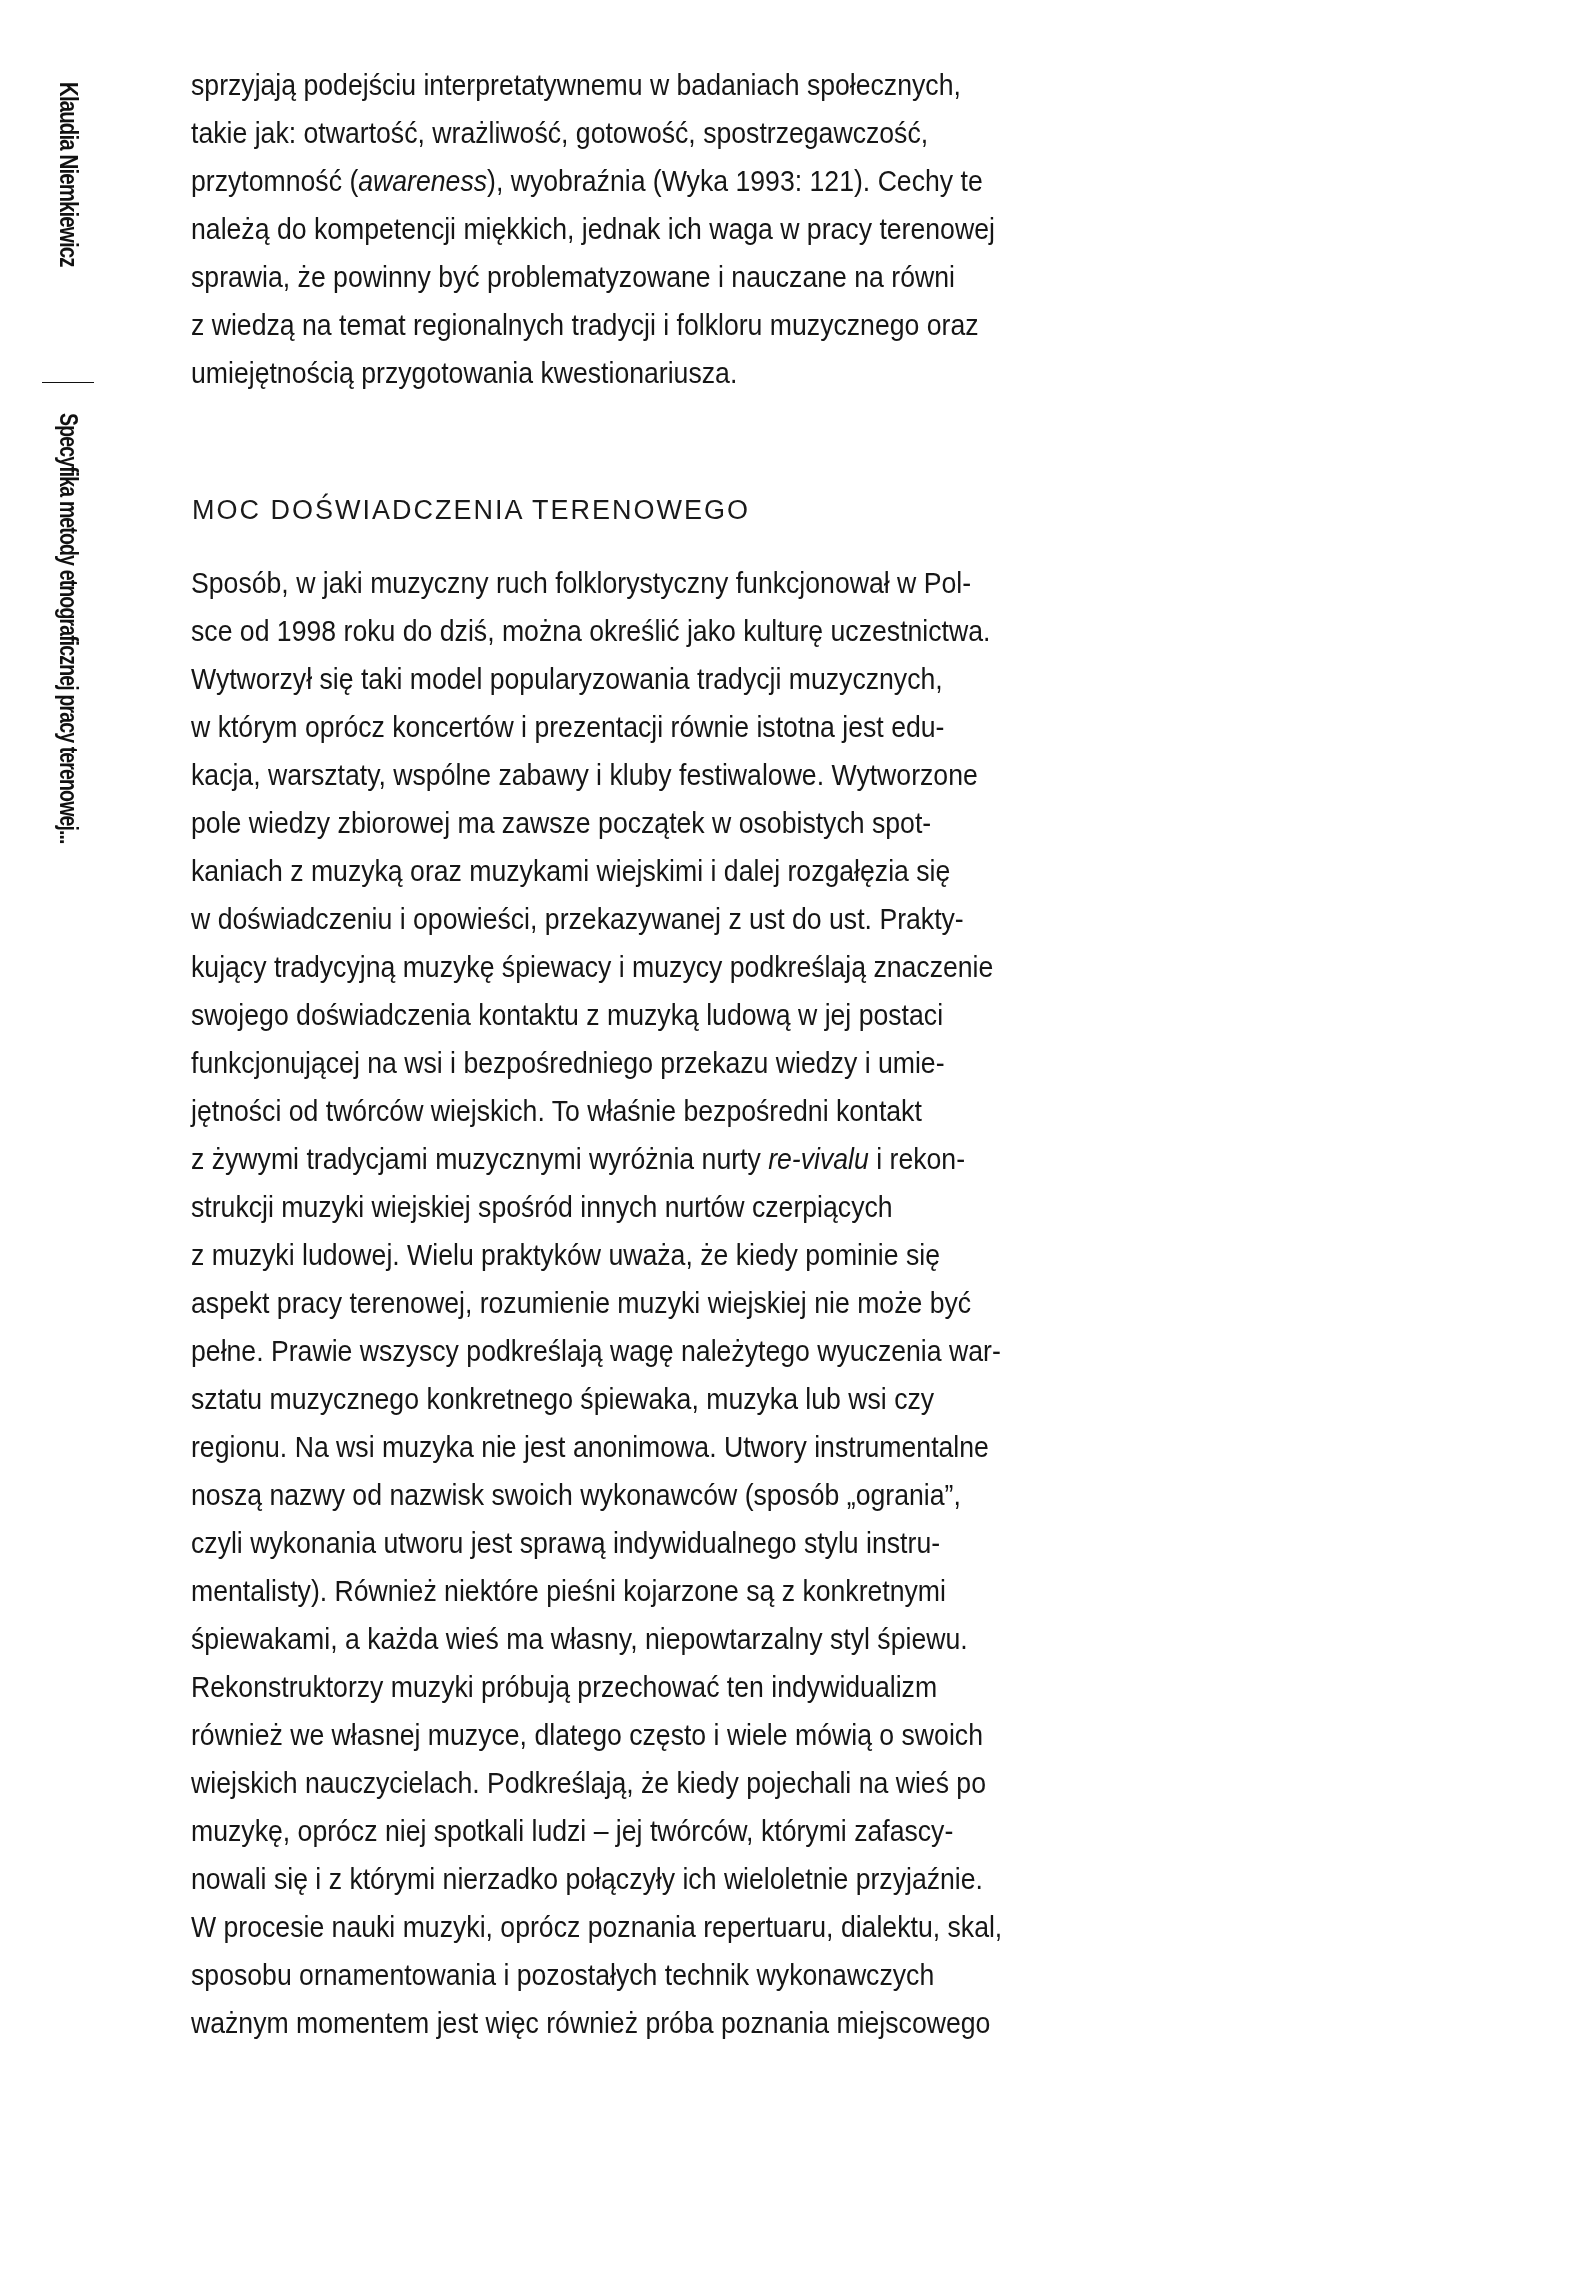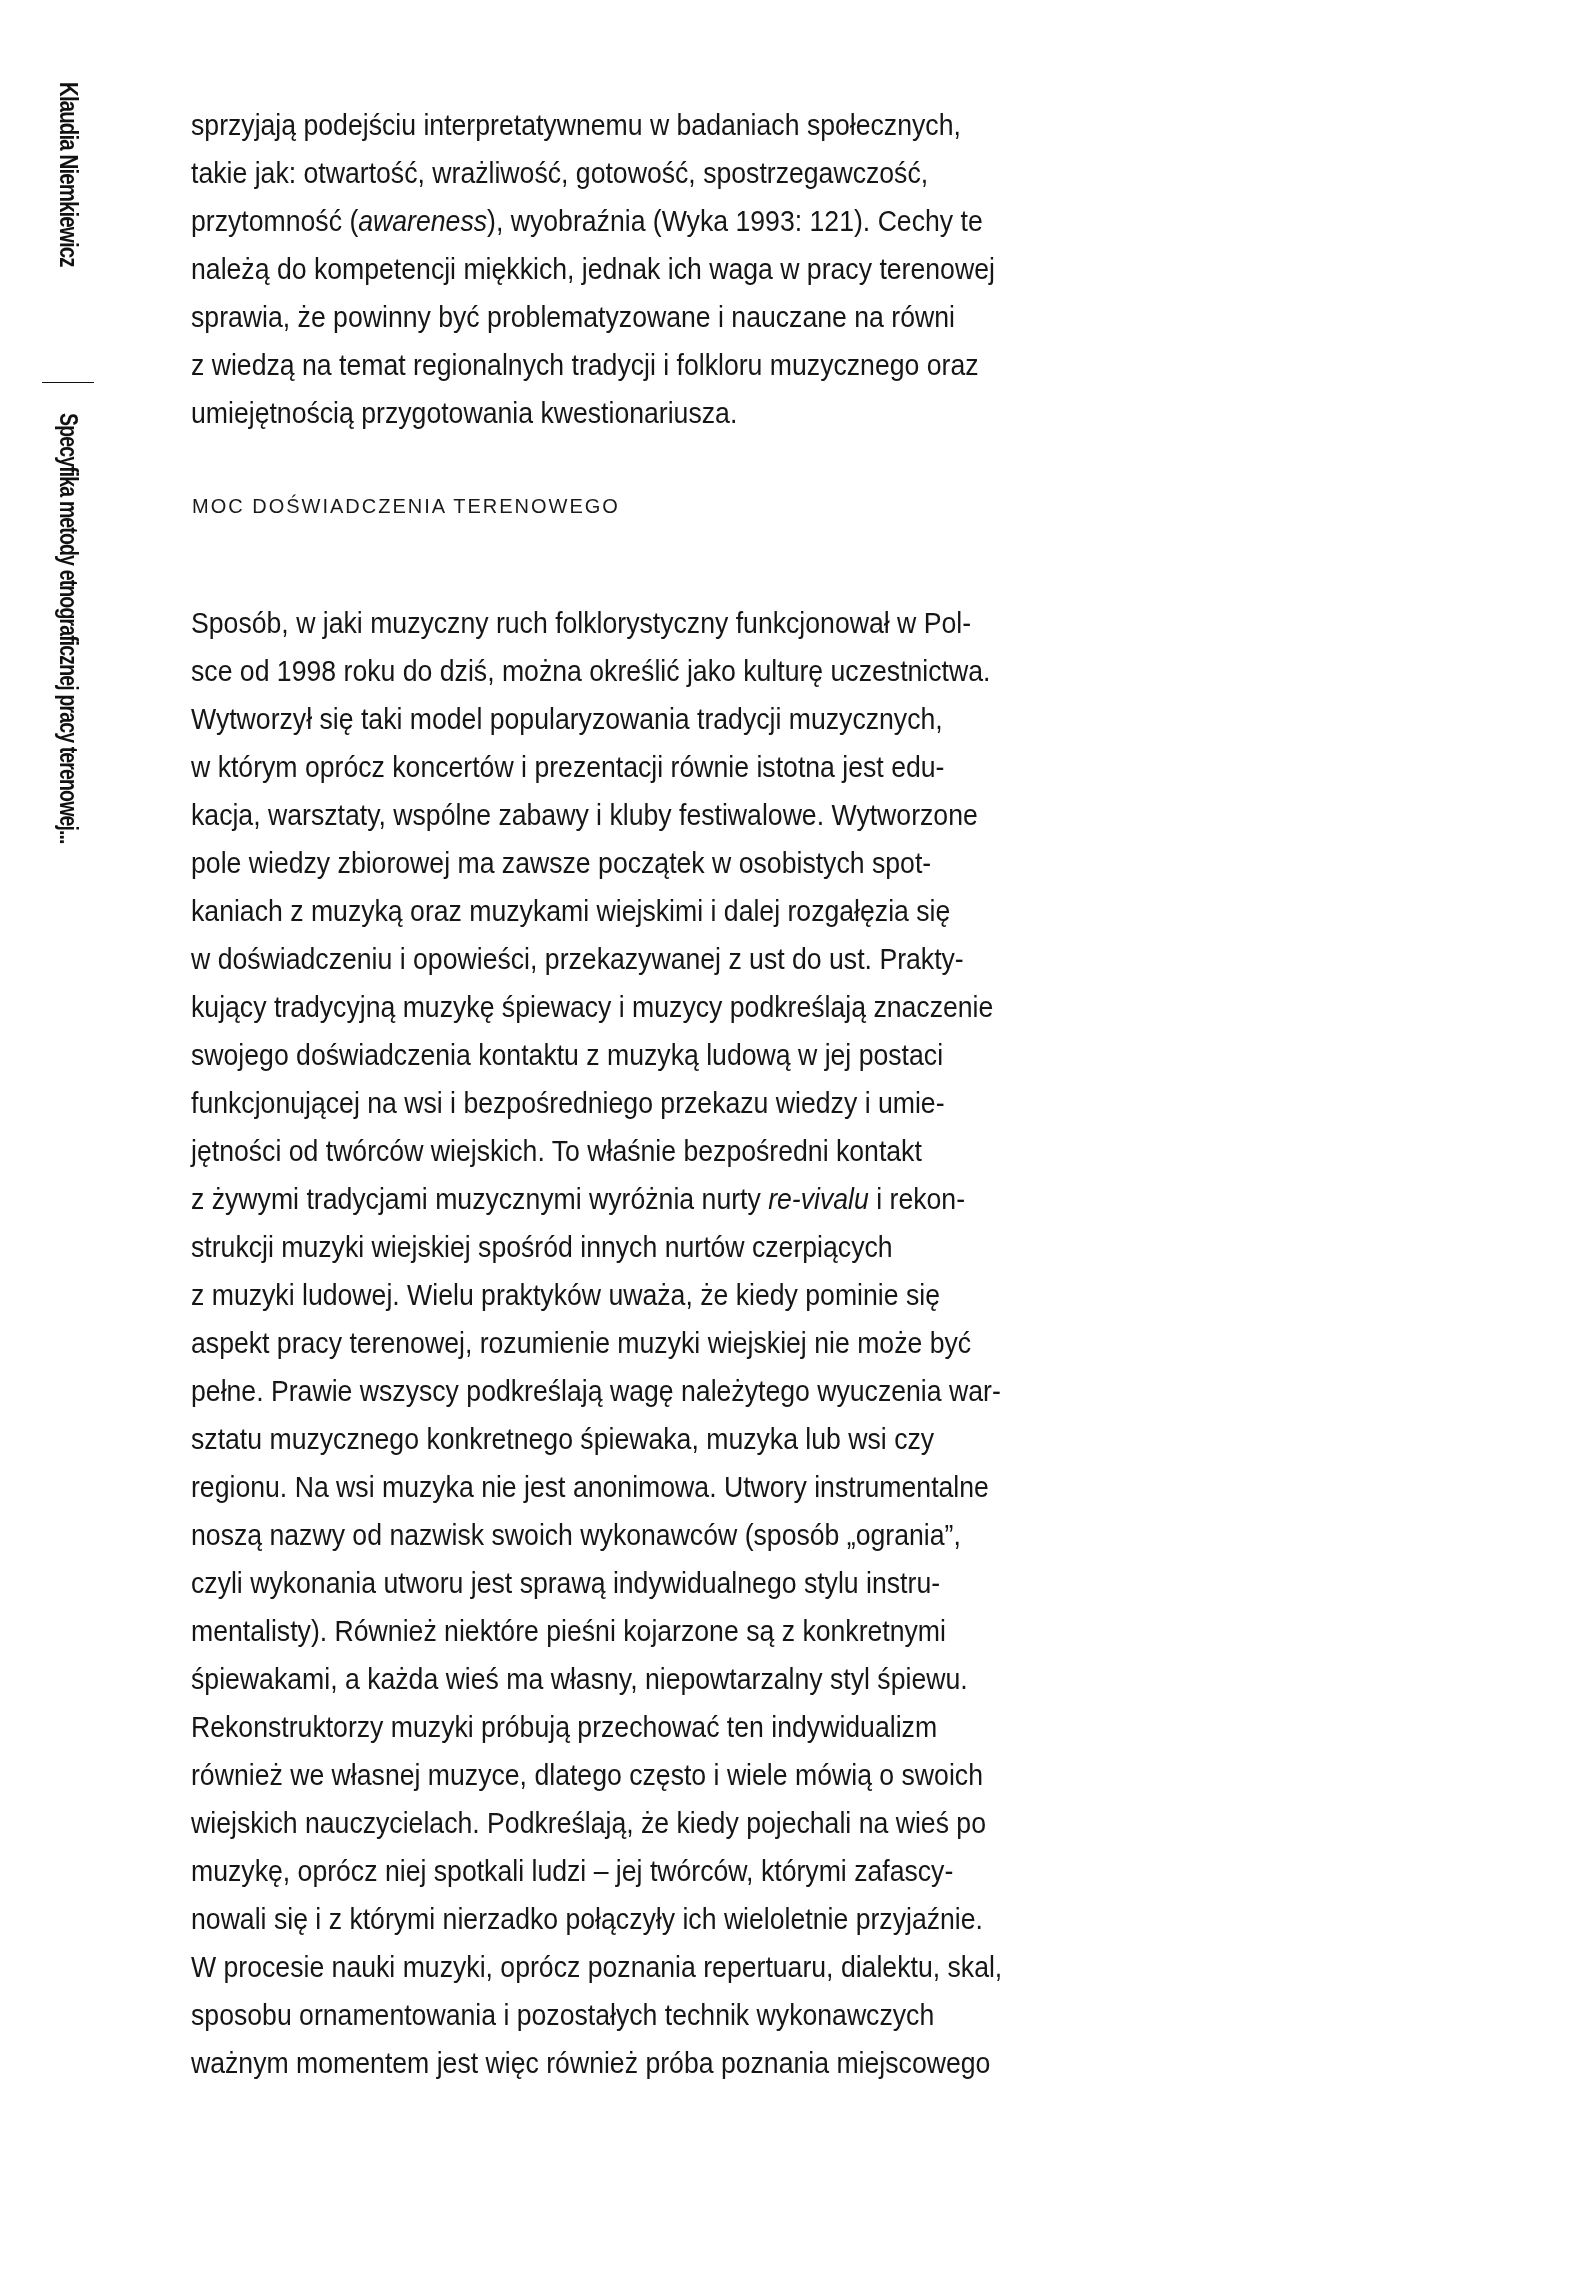--- a/index.html
+++ b/index.html
@@ -57,37 +57,36 @@
     }
 
     .text-block {
       position: absolute;
       left: 191px;
       width: 1012px;
       font-family: "Liberation Sans", sans-serif;
       font-size: 29.6px;
       line-height: 48px;
       color: #161616;
-      margin-top: 40px;
     }
     .text-block .line {
       display: block;
       white-space: nowrap;
       transform: scaleX(0.9);
       transform-origin: 0 50%;
     }
     .para-1 { top: 61px; }
     .para-2 { top: 559px; }
 
     .section-heading {
       position: absolute;
       left: 192px;
       top: 495px;
       font-family: "Liberation Sans", sans-serif;
-      font-size: 20px;
+      font-size: 27px;
       letter-spacing: 2px;
       color: #1a1a1a;
       white-space: nowrap;
     }
     em { font-style: italic; }
   </style>
 </head>
 <body>
 
 <div class="running-head">

